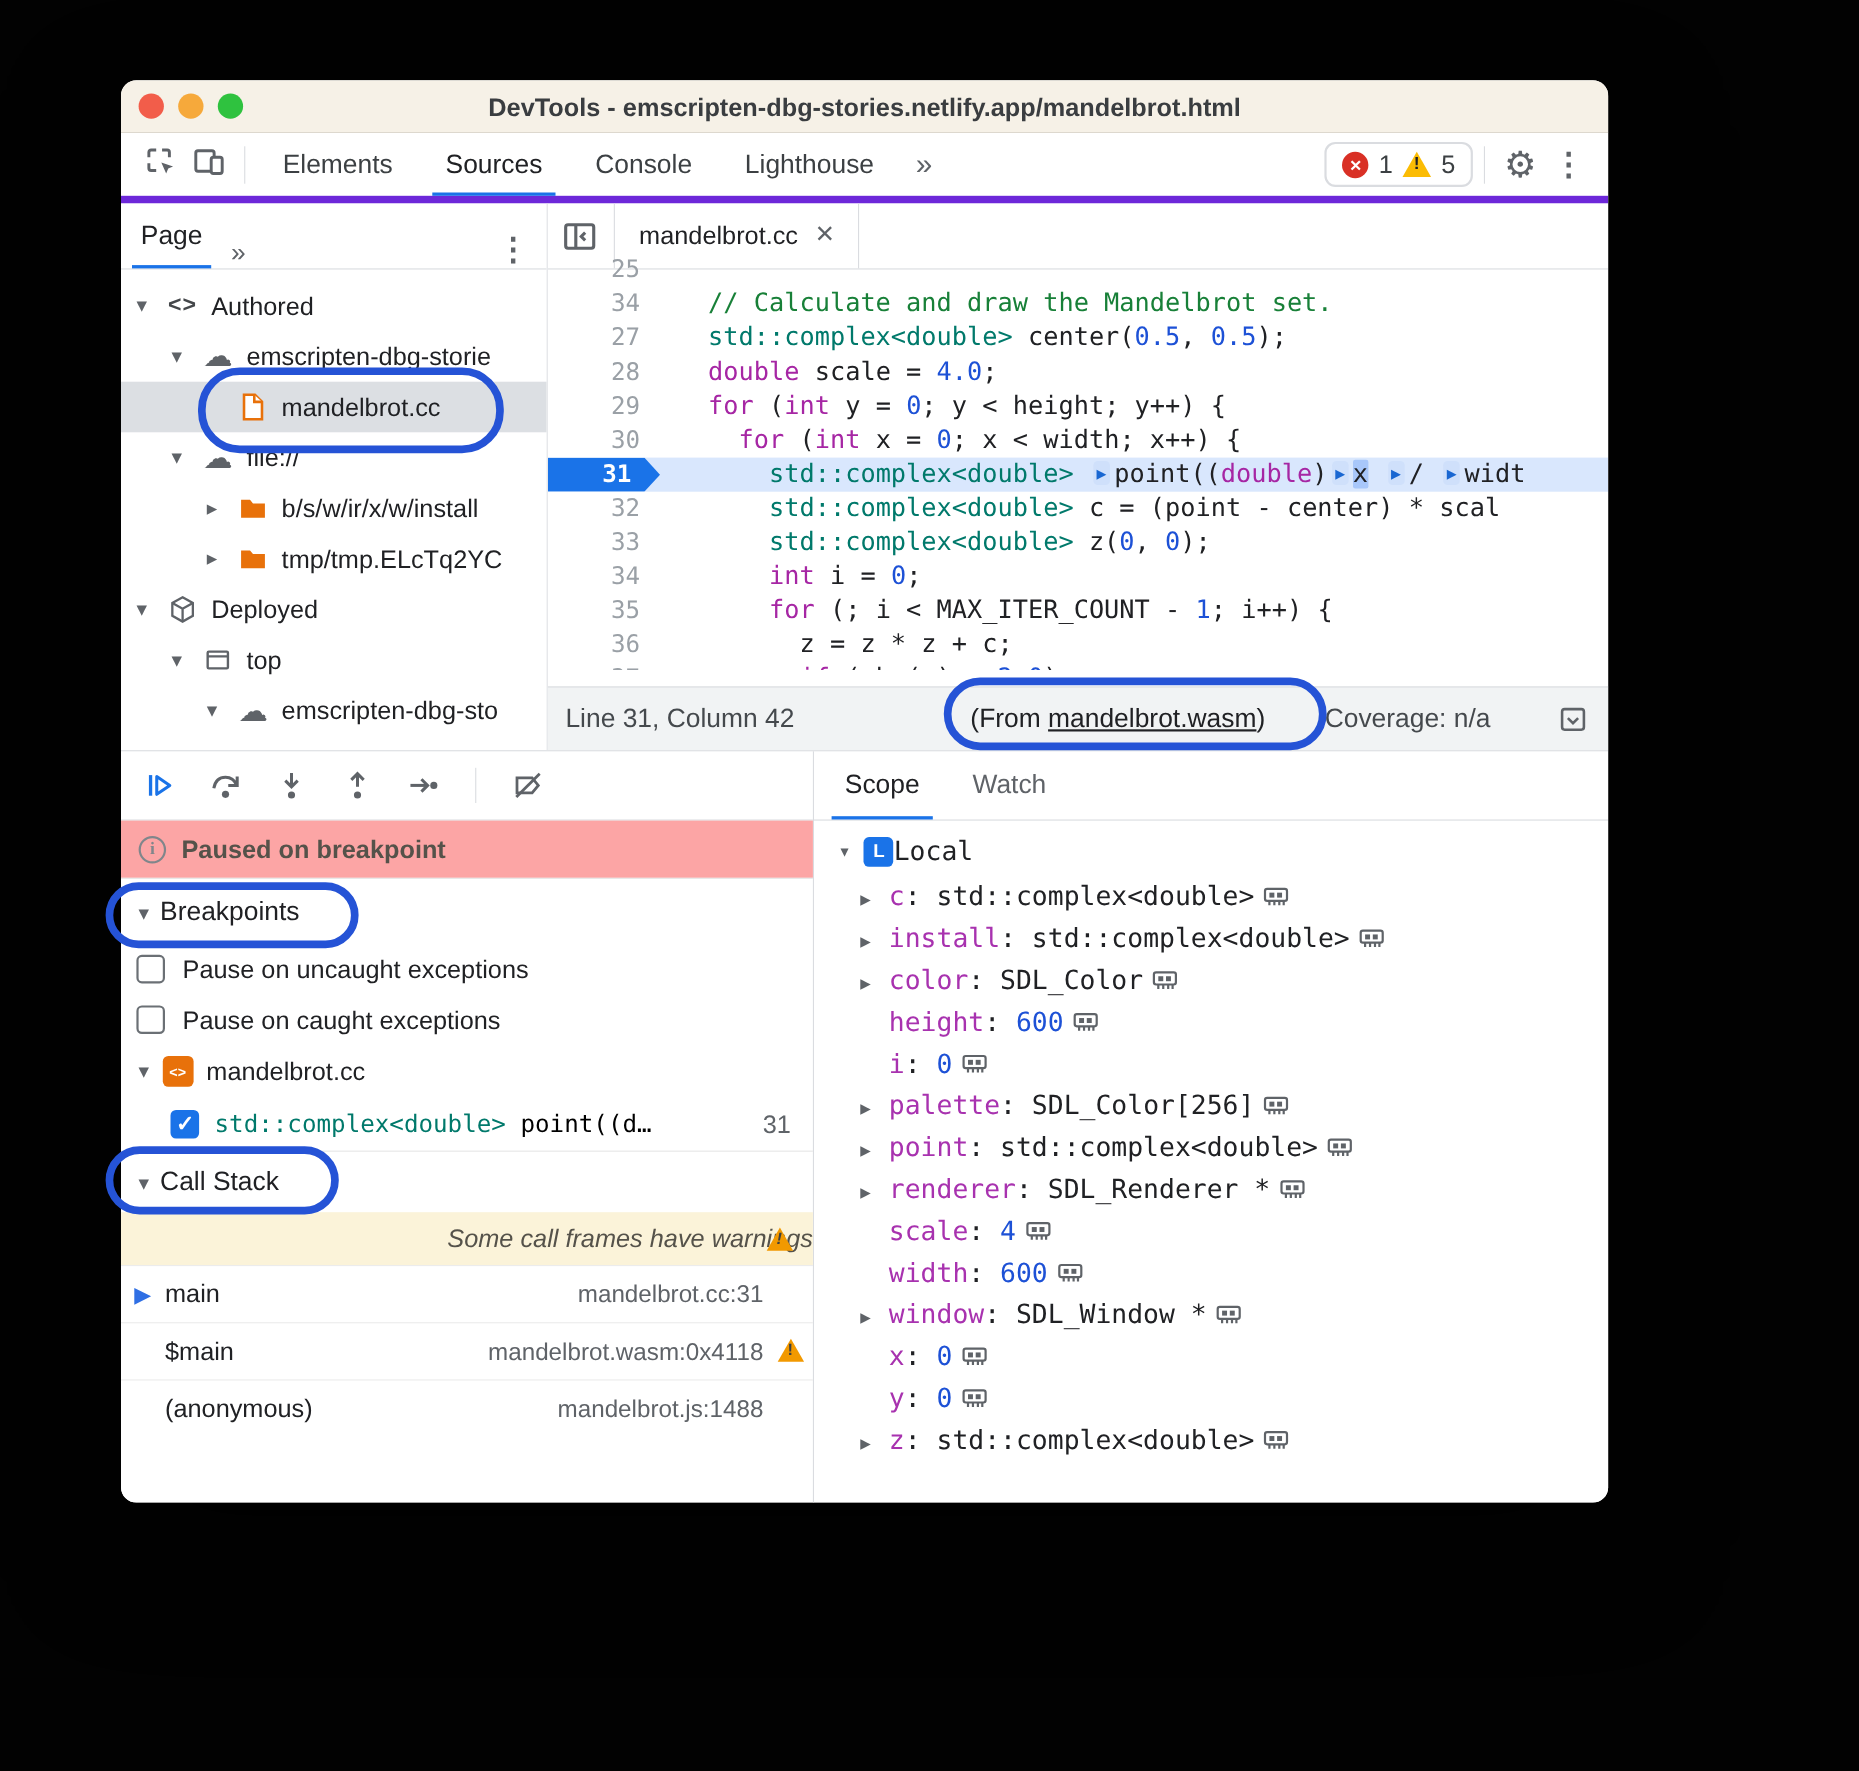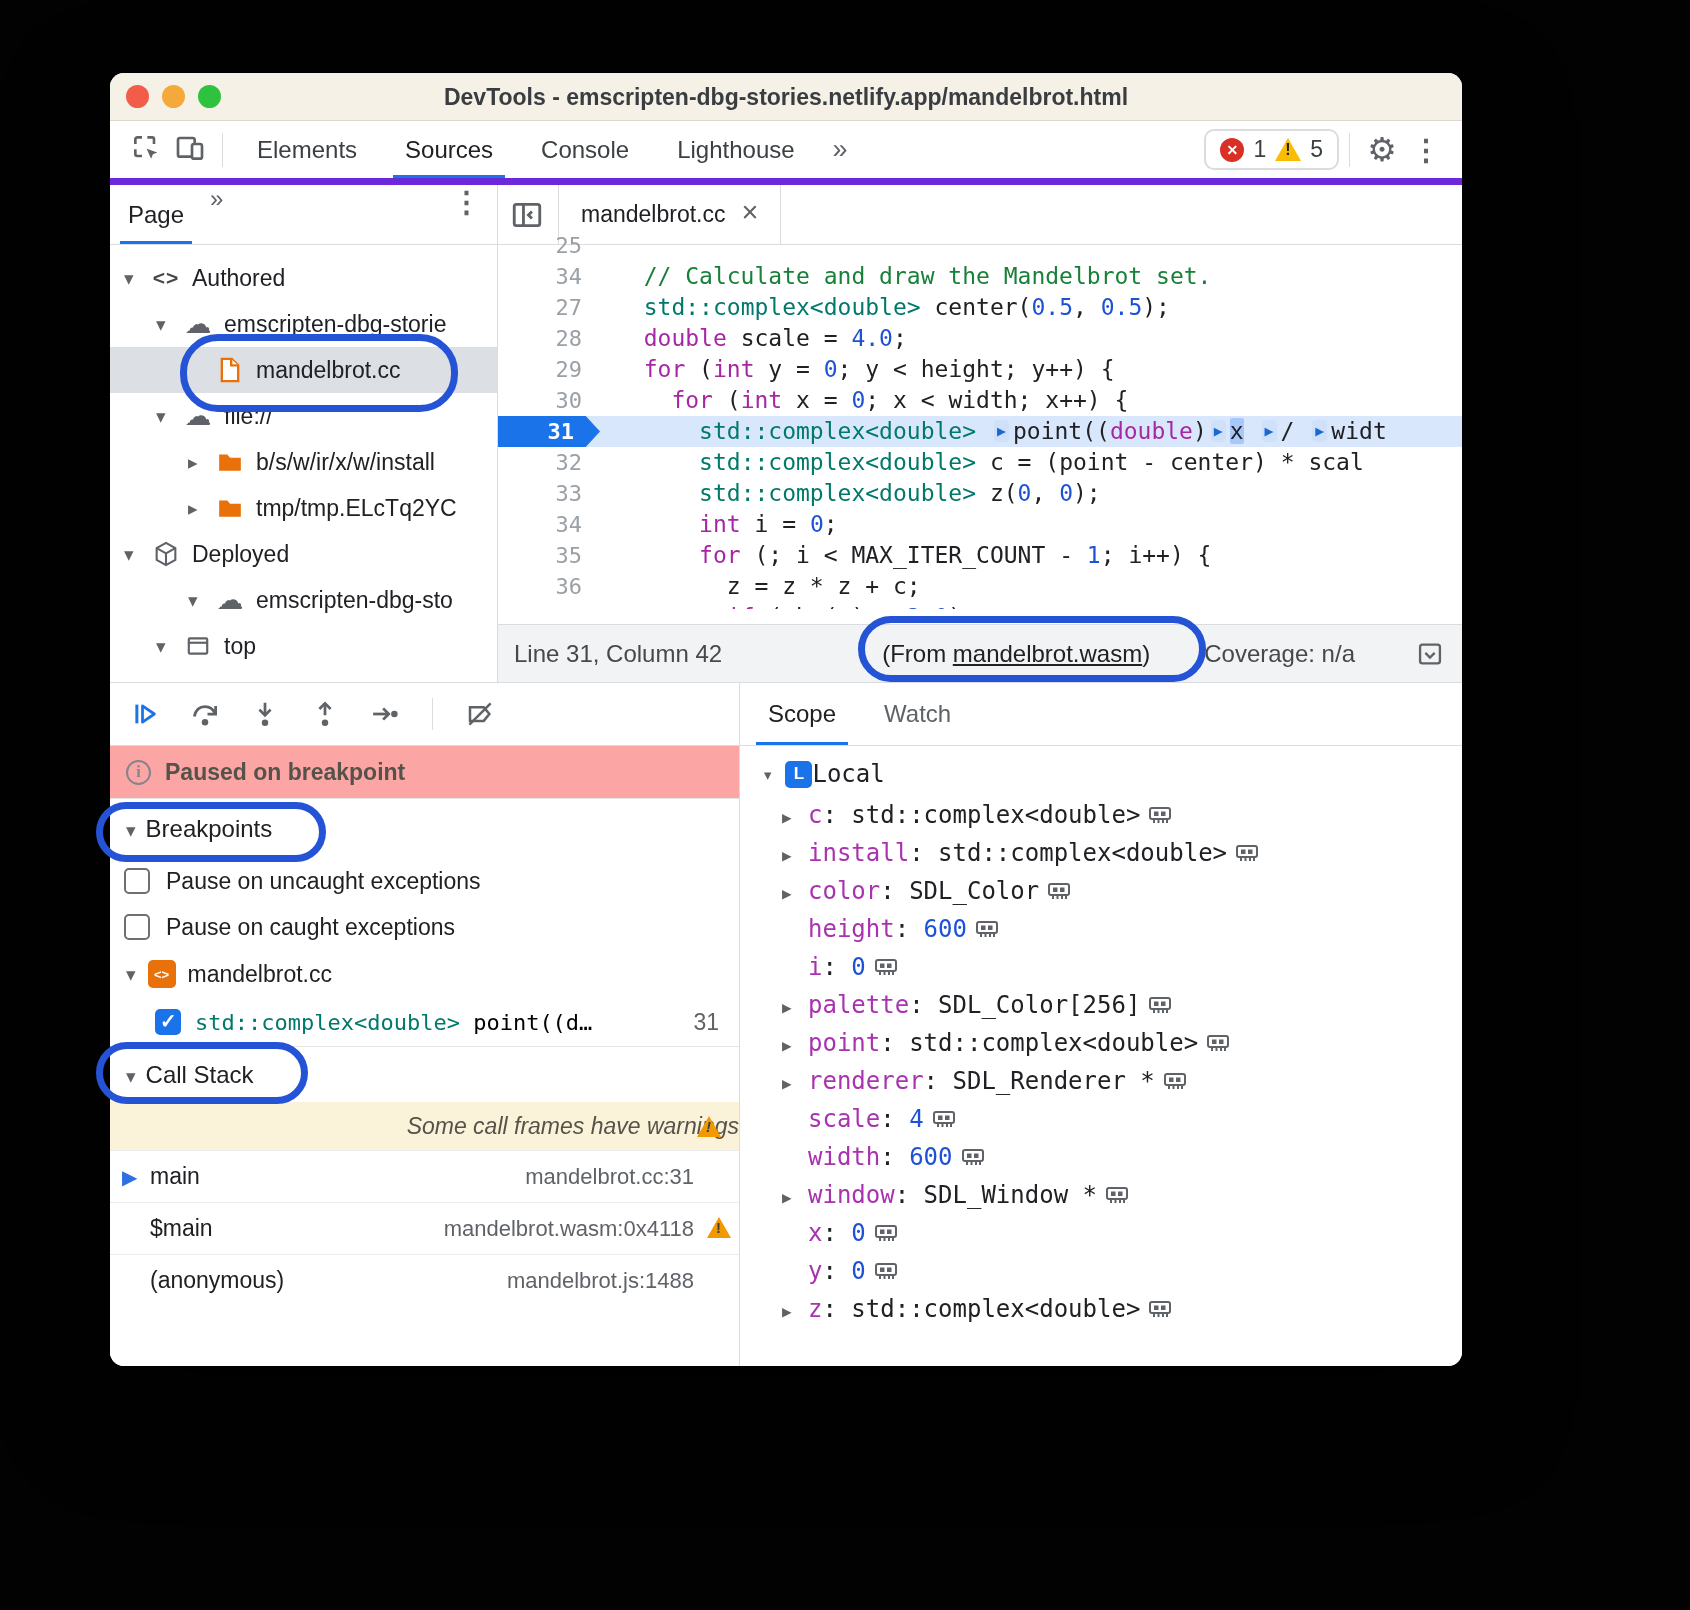--- a/index.html
+++ b/index.html
@@ -28,21 +28,21 @@
   .err-icon{width:24px;height:24px;border-radius:50%;background:#d93025;color:#fff;display:flex;align-items:center;justify-content:center}
   .err-icon::before{content:"✕";font-size:14px;font-weight:700}
   .badge-count{font-size:23px;color:#3c4043}
   .warn-tri{position:relative;width:0;height:0;border-left:13px solid transparent;border-right:13px solid transparent;border-bottom:23px solid #fbbc04}
   .warn-tri::after{content:"!";position:absolute;left:-3px;top:3px;font-size:16px;font-weight:700;color:#202124}
   .gear::before{content:"⚙";font-size:33px;color:#5f6368}
   .kebab::before{content:"⋮";font-size:29px;color:#5f6368;font-weight:700}
 
   
   .navigator{position:absolute;left:0;top:112px;width:388px;height:497px;border-right:1px solid #dadce0;overflow:hidden;background:#fff}
-  .nav-header{height:60px;border-bottom:1px solid #dadce0;display:flex;align-items:flex-start}
+  .nav-header{height:60px;border-bottom:1px solid #dadce0;display:flex;align-items:flex-end}
   .nav-tab{height:100%;display:flex;align-items:center;padding:0 18px;font-size:24px;color:#202124;position:relative}
   .nav-tab::after{content:"";position:absolute;left:10px;right:10px;bottom:0;height:3px;background:#1a73e8}
   .nav-more{font-size:24px;color:#5f6368;padding:0 8px}
   .nav-kebab{margin-left:auto;margin-right:16px}
   .tree{padding-top:10px}
   .tree-row{height:46px;display:flex;align-items:center;font-size:23px;color:#202124;white-space:nowrap;overflow:hidden}
   .tree-row.selected{background:#dcdfe3}
   .ind0{padding-left:14px}.ind1{padding-left:46px}.ind2{padding-left:78px}.ind3{padding-left:104px}
   .caret{width:26px;color:#5f6368;font-size:19px;flex:none}
   .caret.open::before{content:"▾"}
@@ -255,34 +255,34 @@
         <div class="tree-row ind0">
           <span class="caret open"></span>
           <span class="ticon">
               <svg width="28" height="28" viewBox="0 0 24 24" fill="none" stroke="#5f6368" stroke-width="1.8">
                 <path d="M12 2.5l8 4.5v10l-8 4.5-8-4.5v-10z"></path>
                 <path d="M4 7l8 4.5L20 7M12 11.5v10"></path>
               </svg>
             </span>
           <span>Deployed</span>
         </div>
-        <div class="tree-row ind2">
-          <span class="caret open"></span>
-          <span class="ticon icon-cloud"></span>
-          <span>emscripten-dbg-sto</span>
-        </div>
         <div class="tree-row ind1">
           <span class="caret open"></span>
           <span class="ticon">
               <svg width="26" height="26" viewBox="0 0 24 24" fill="none" stroke="#5f6368" stroke-width="2">
                 <rect x="3.5" y="5" width="17" height="14" rx="1"></rect>
                 <path d="M3.5 9h17"></path>
               </svg>
             </span>
           <span>top</span>
+        </div>
+        <div class="tree-row ind2">
+          <span class="caret open"></span>
+          <span class="ticon icon-cloud"></span>
+          <span>emscripten-dbg-sto</span>
         </div>
       </div>
     </div>
 
     <div class="editor">
       <div class="edit-tabbar">
         <span class="pane-icon">
             <svg width="34" height="34" viewBox="0 0 24 24" fill="none" stroke="#5f6368" stroke-width="2">
               <rect x="3" y="4.5" width="18" height="15" rx="1.5"></rect>
               <path d="M9.5 4.5v15"></path>

